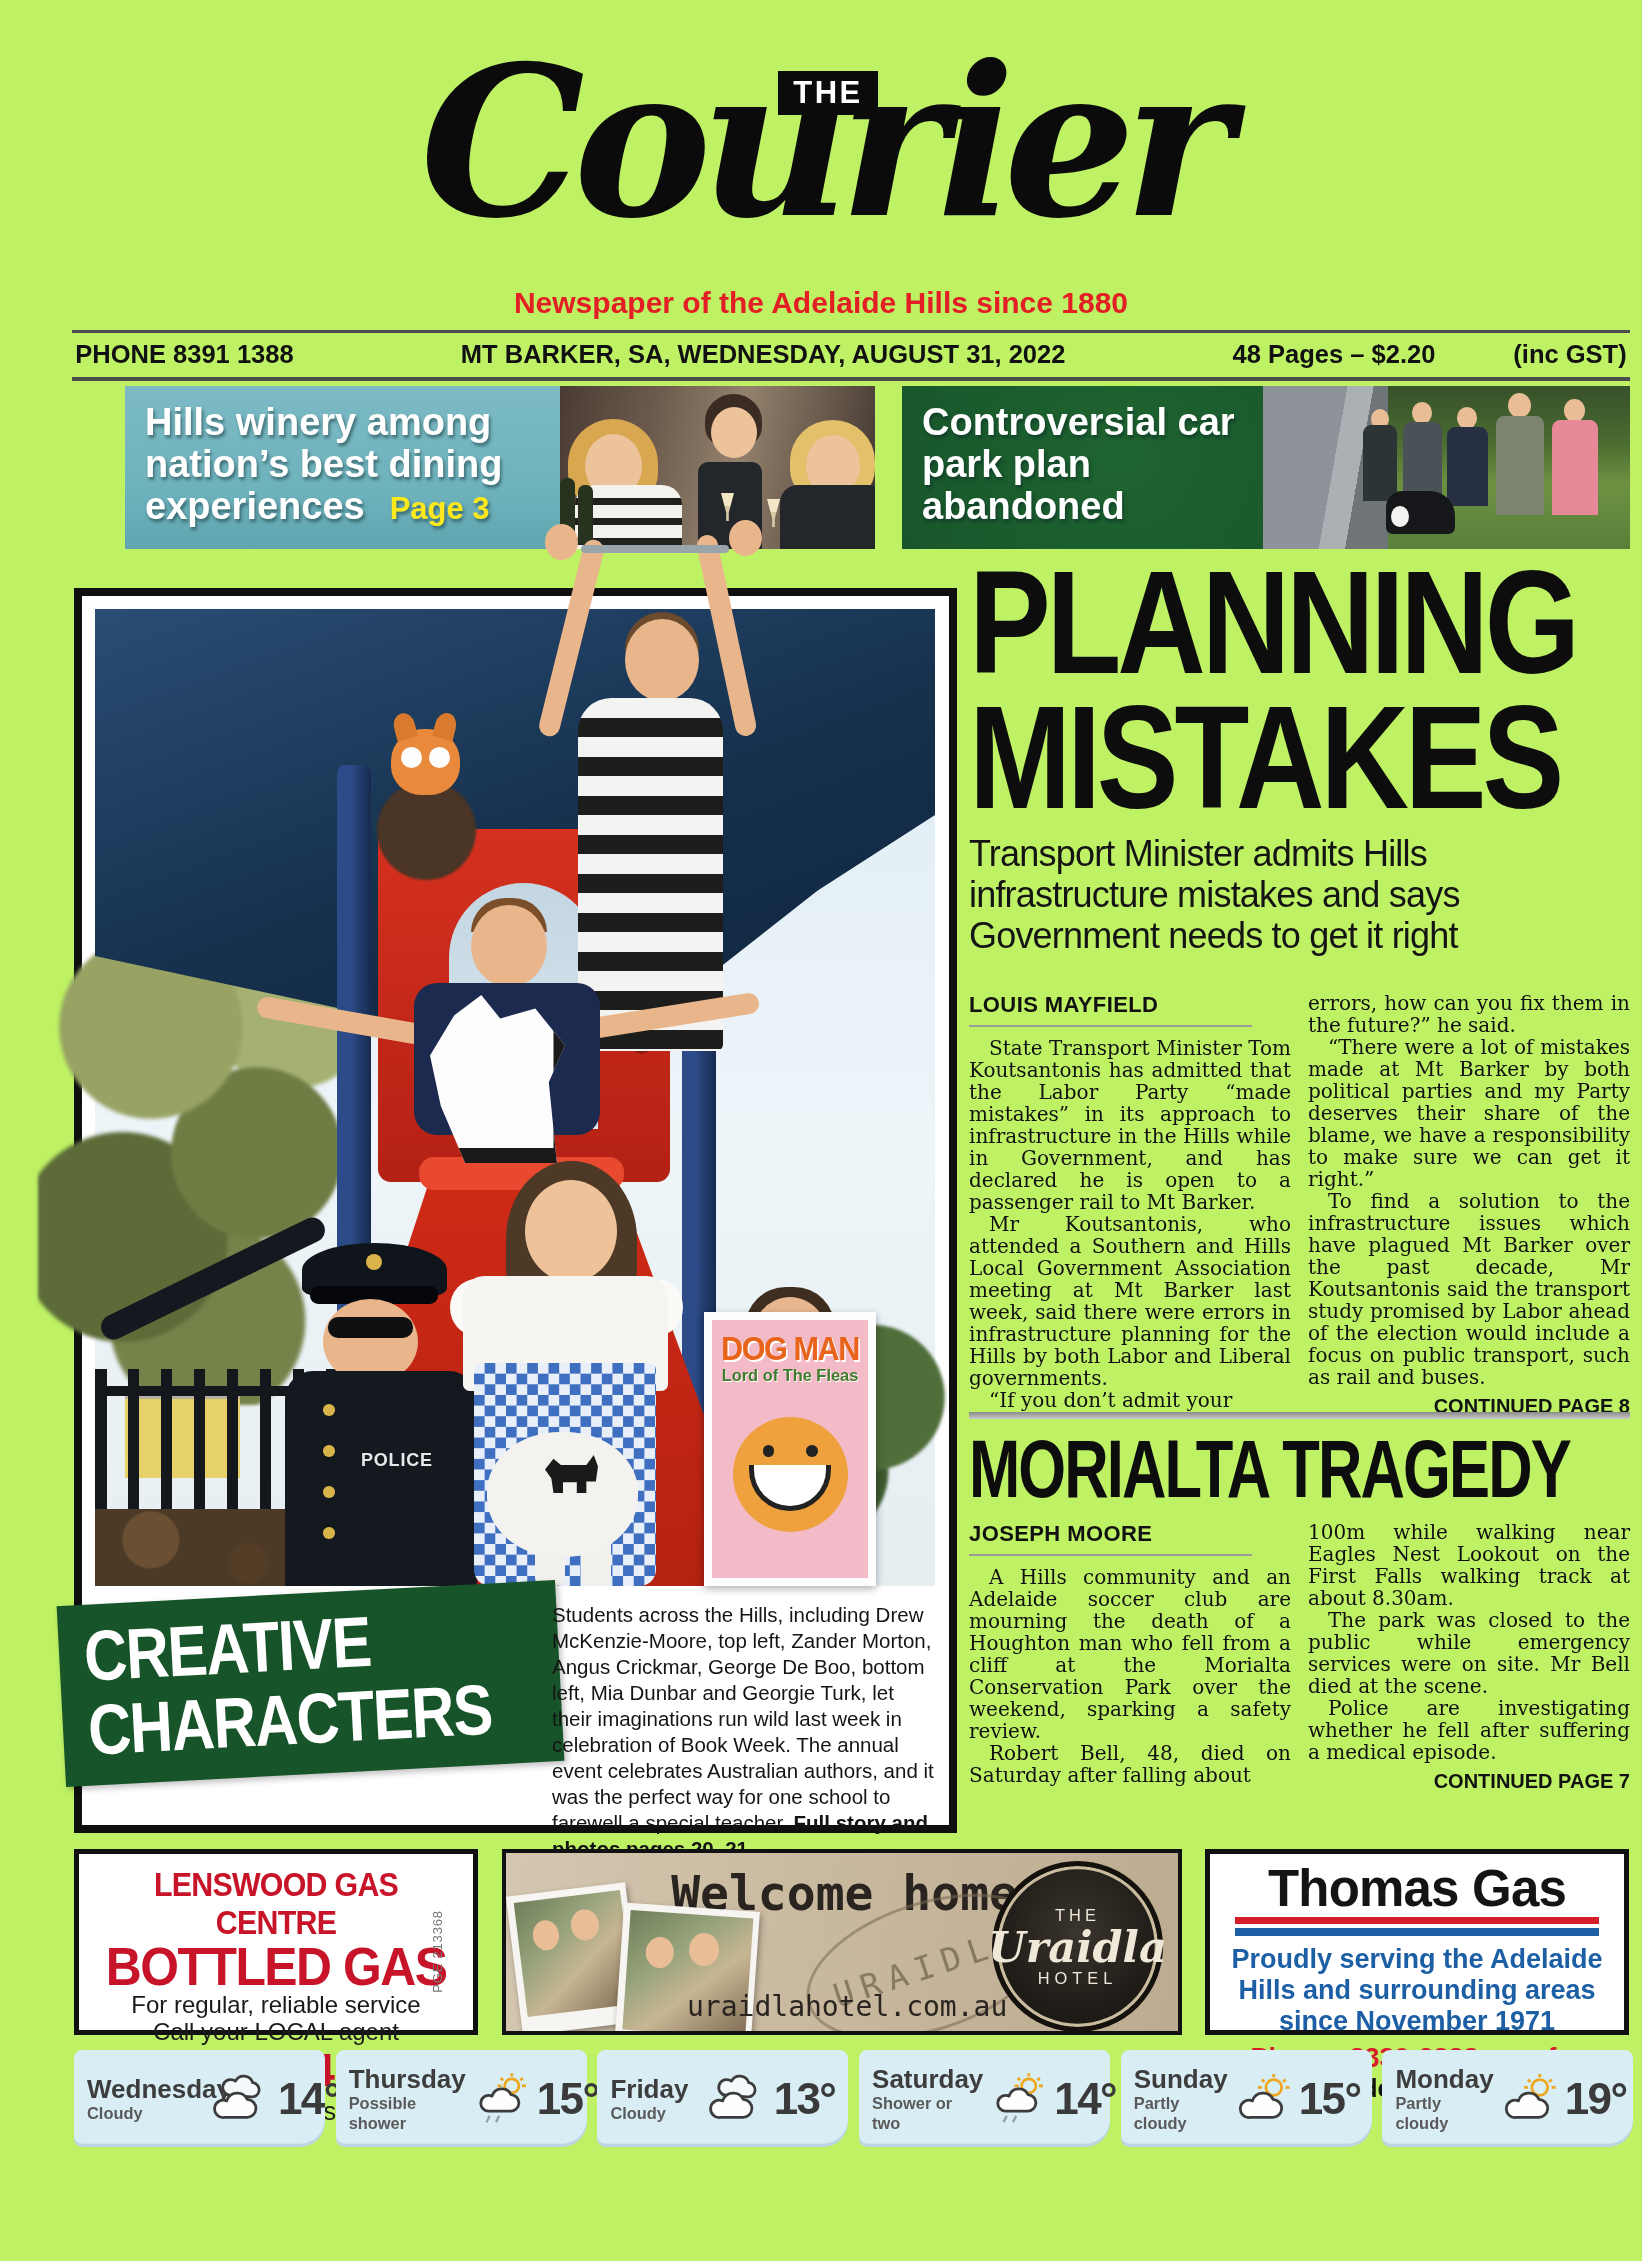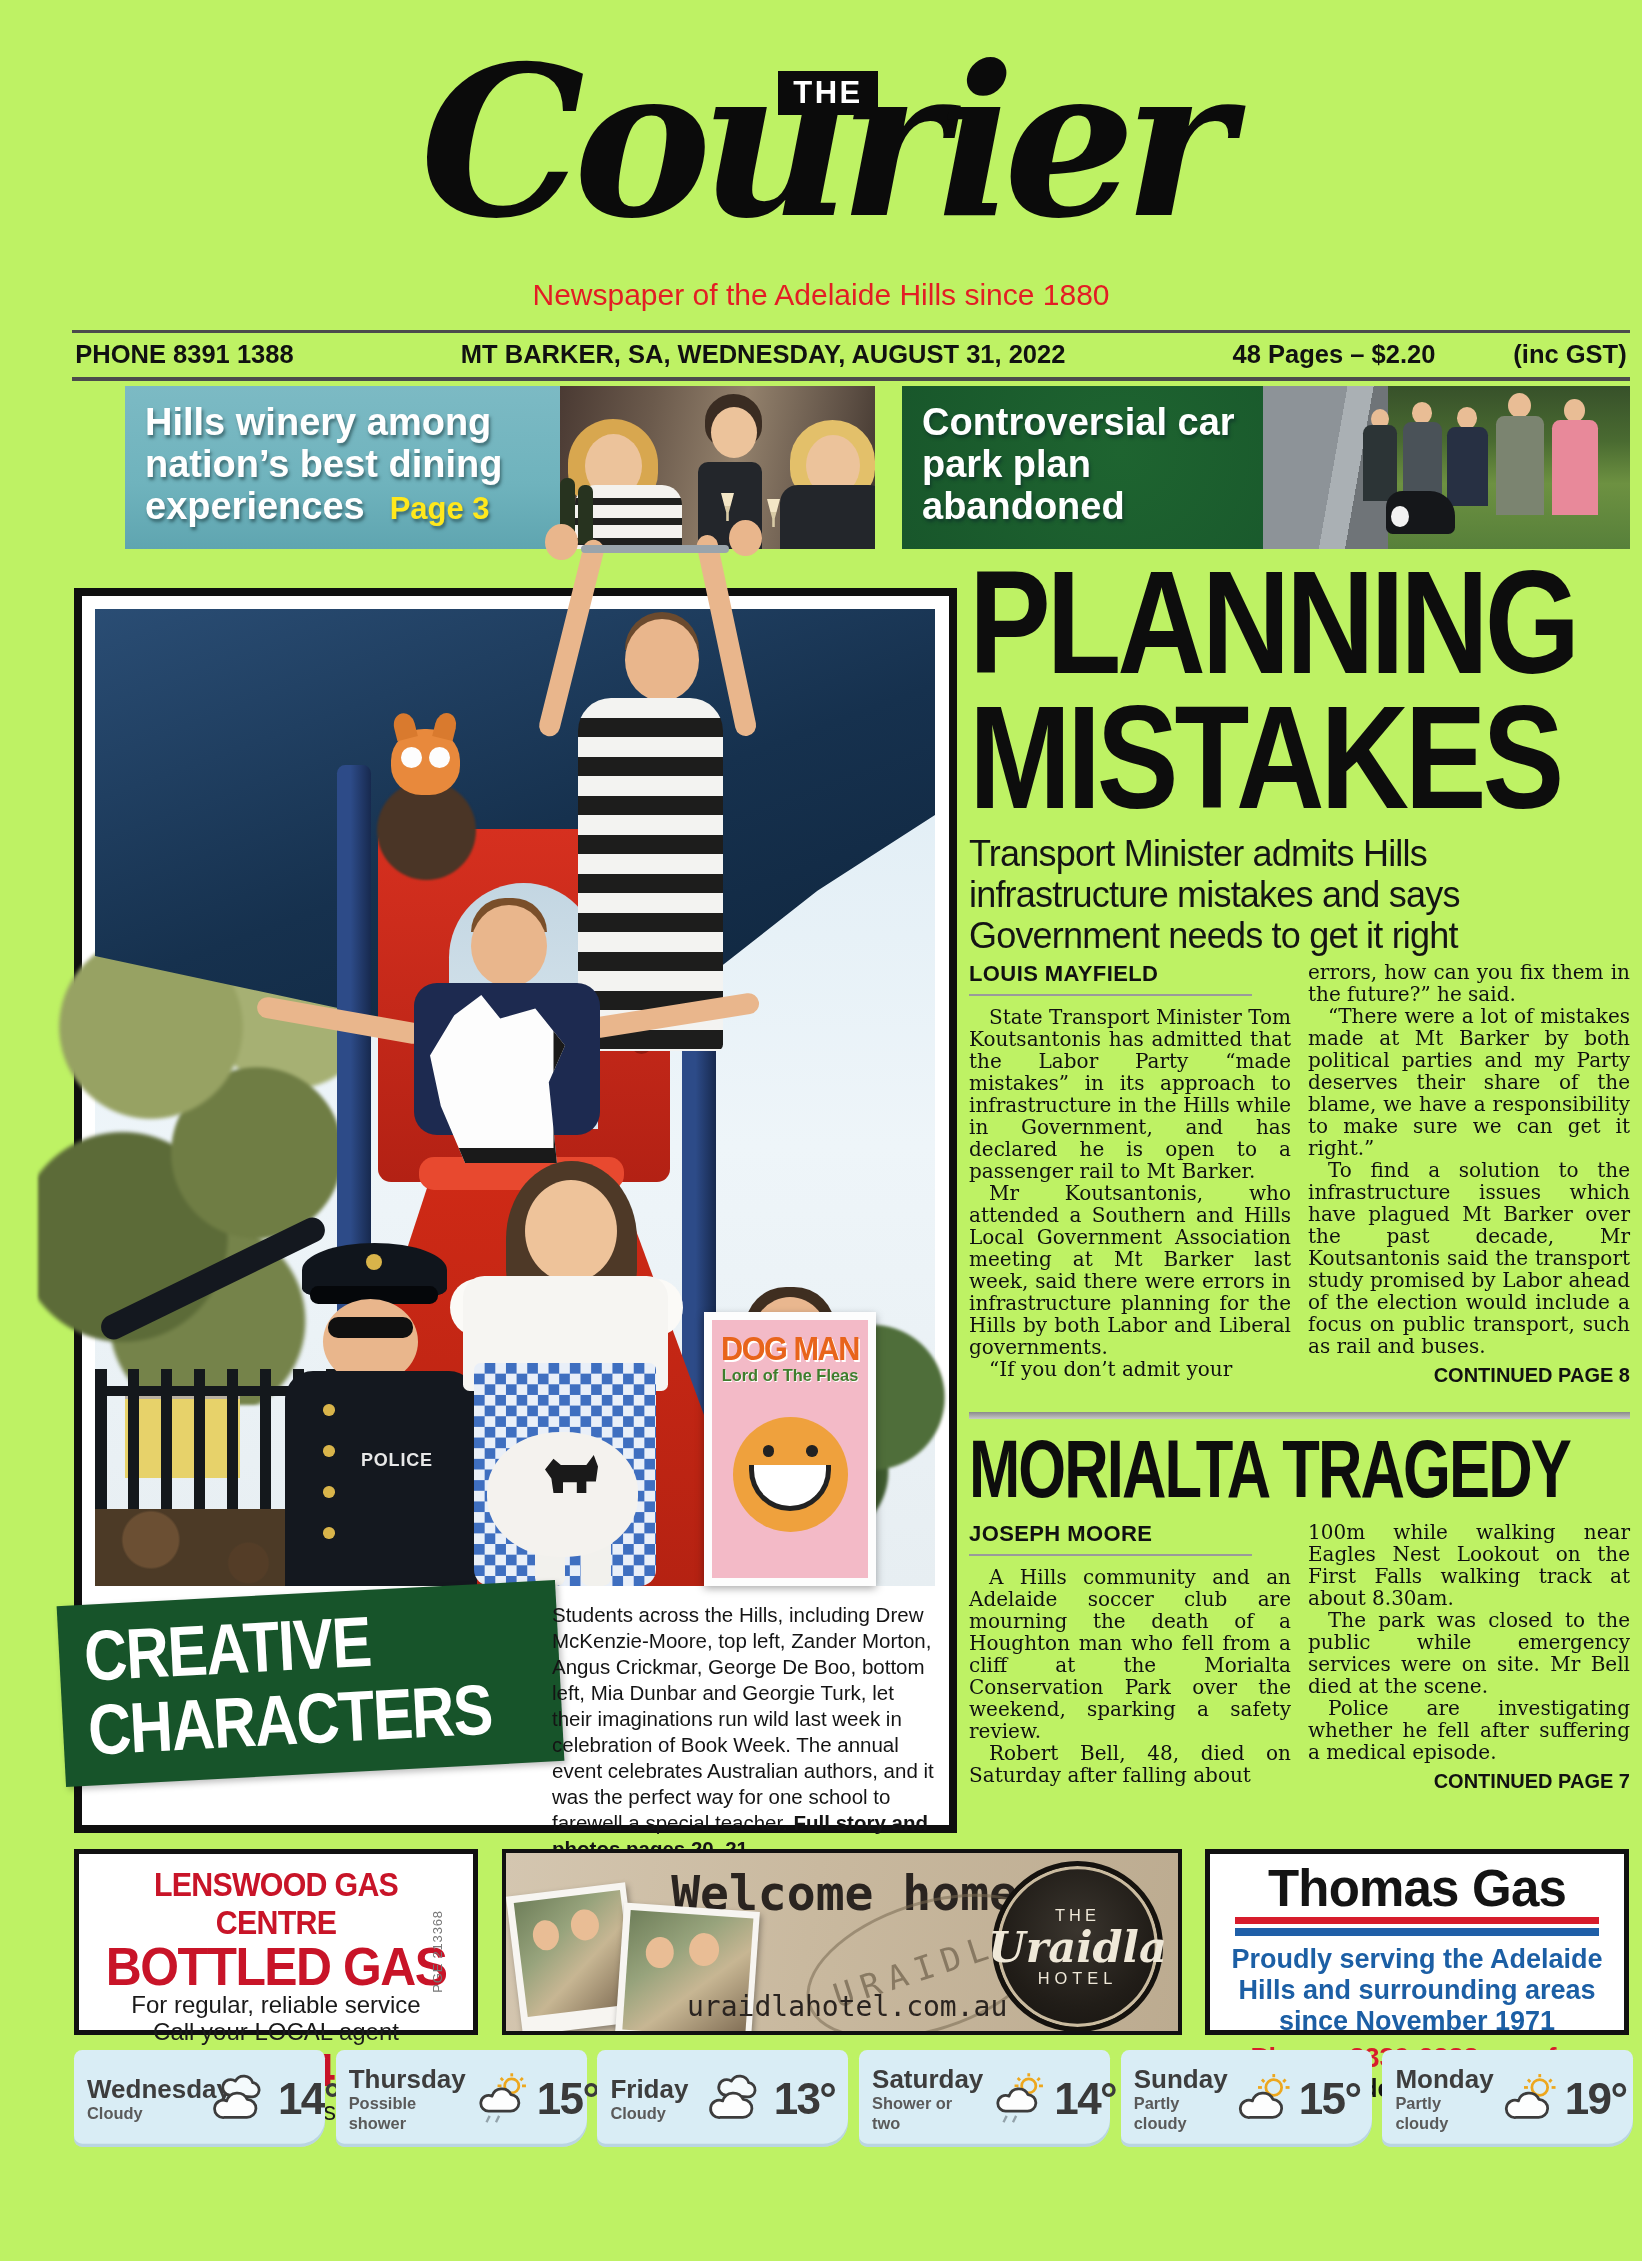--- a/index.html
+++ b/index.html
@@ -6,21 +6,21 @@
   #page{position:relative;width:1642px;height:2261px;background:#bef264;overflow:hidden;
         font-family:"Liberation Sans",sans-serif;color:#111;}
   .abs{position:absolute;}
 
   
   #masthead-title{top:33px;left:0;width:100%;text-align:center;
     font-family:"DejaVu Serif",serif;font-style:italic;font-weight:700;
     font-size:207px;line-height:220px;letter-spacing:-11.5px;color:#0b0b0b;}
   #masthead-the{top:71px;left:778px;width:100px;height:44px;background:#0b0b0b;color:#fff;
     display:flex;align-items:center;justify-content:center;font-weight:700;font-size:31px;letter-spacing:2.5px;}
-  #masthead-tagline{top:278px;left:0;width:100%;text-align:center;font-weight:400;font-size:30px;color:#e31e24;}
+  #masthead-tagline{top:286px;left:0;width:100%;text-align:center;font-weight:700;font-size:30px;color:#e31e24;}
 
   
   #infobar{top:330px;left:72px;width:1558px;border-top:3.3px solid #4c4c4c;border-bottom:4.1px solid #4c4c4c;
     padding:6.6px 3.3px 8.2px 3.3px;display:flex;align-items:center;font-weight:700;font-size:25.5px;box-sizing:border-box;}
   #infobar .phone{margin-right:auto;}
   #infobar .pages{margin-left:auto;}
   #infobar .gst{margin-left:78px;}
 
   
   .teaser{top:386px;height:163px;display:flex;overflow:hidden;}
@@ -171,21 +171,21 @@
   #caption-text .bold{font-weight:700;}
 
   
   #right-region{left:969px;top:0;width:661px;height:2261px;}
   .hline{position:absolute;left:0;width:100%;}
   .hl-span{display:inline-block;font-weight:700;letter-spacing:-5px;transform-origin:left;white-space:nowrap;color:#0d0d0d;}
   #hl1 .hl-span,#hl2 .hl-span{font-size:146px;line-height:125px;transform:scaleX(.84);}
   #hl1{top:560px;}#hl2{top:695px;}
   #subhead{top:833px;left:0;width:653px;font-size:36px;line-height:41px;letter-spacing:-0.8px;color:#141414;}
   .article{position:absolute;left:0;width:661px;display:grid;grid-template-columns:322px 322px;column-gap:17px;}
-  #article1{top:961px;}
+  #article1{top:992px;}
   #article2{top:1521px;}
   .byline{font-weight:700;font-size:22px;letter-spacing:0.4px;color:#111;border-bottom:2.5px solid #9a9a9a;
     padding-bottom:7.4px;margin-bottom:10px;width:88%;}
   .body-col p{margin:0;text-indent:20px;font-family:"DejaVu Serif",serif;font-size:20px;line-height:22px;
     text-align:justify;color:#101010;}
   .body-col.cont p:first-child{text-indent:0;}
   .continued{font-weight:700;font-size:20px;text-align:right;margin-top:6.6px;color:#111;}
   #divider1{top:1412px;height:7.4px;background:linear-gradient(180deg,#8a8a8a,#c9c9c9);}
   #hl-morialta{top:1427px;}
   #hl-morialta .hl-span{font-size:82px;line-height:84px;transform:scaleX(.75);letter-spacing:-2.5px;}

